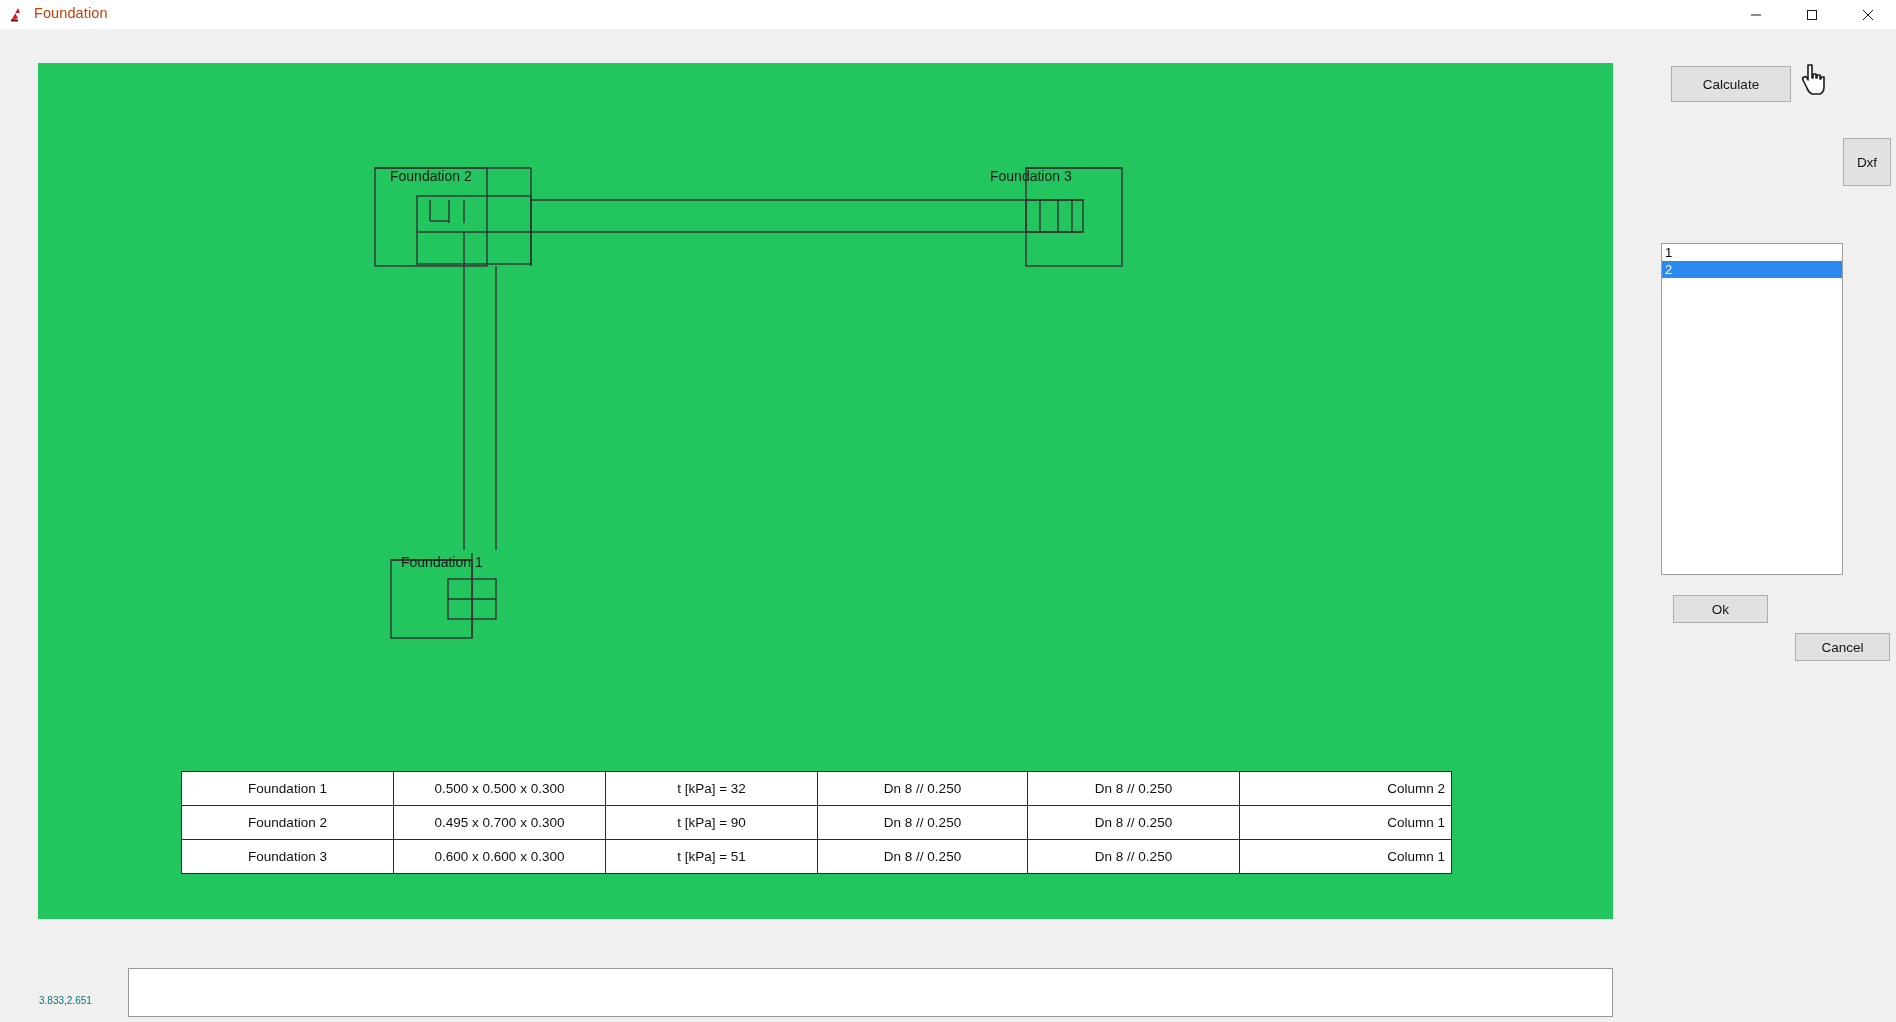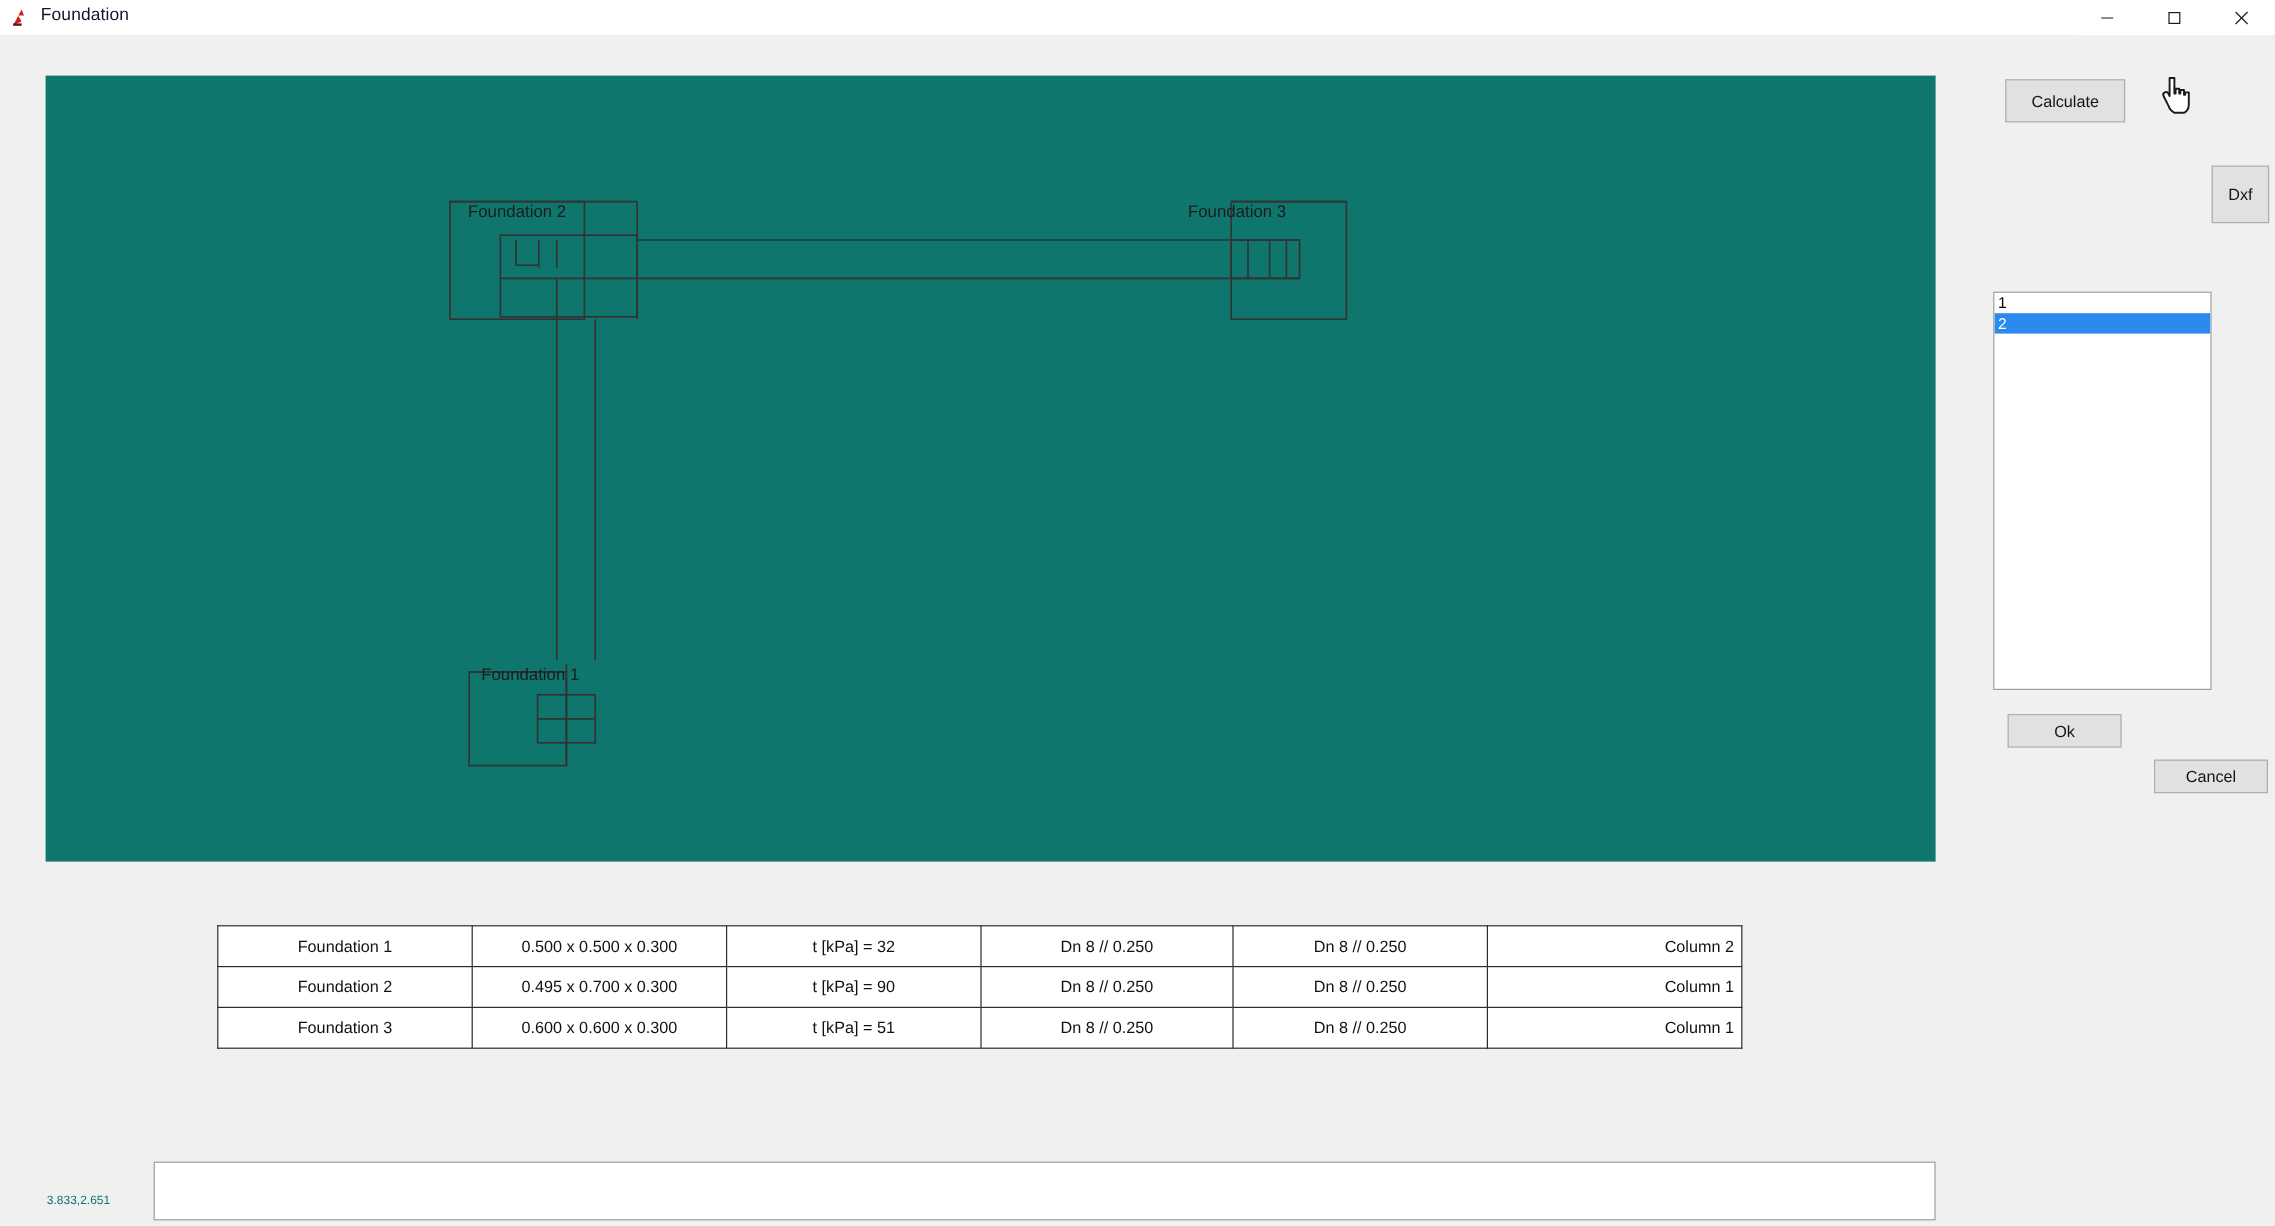--- a/index.html
+++ b/index.html
@@ -27,60 +27,60 @@
   }
   .app-icon {
     position: absolute;
     left: 9px; top: 6px;
     width: 18px; height: 18px;
   }
   .title-text {
     position: absolute;
     left: 34px; top: 5px;
     font-size: 14.5px;
-    color: #0f172a;
+    color: #c2410c;
     letter-spacing: .1px;
   }
   .win-btns {
     position: absolute;
     right: 0; top: 0;
     height: 29px;
     display: flex;
   }
   .win-btn {
     width: 56px; height: 29px;
     display: flex; align-items: center; justify-content: center;
     background: #ffffff;
   }
   .win-btn svg { display: block; }
 
   
   .canvas {
     position: absolute;
     left: 38px; top: 63px;
-    width: 1575px; height: 655px;
-    background: #0f766e;
+    width: 1575px; height: 856px;
+    background: #22c55e;
   }
   .drawing { position: absolute; left: 0; top: 0; }
 
   
   .btn {
     position: absolute;
     background: #e1e1e1;
     border: 1px solid #adadad;
     color: #141414;
     font-family: "Liberation Sans", sans-serif;
     font-size: 13.5px;
     display: flex;
     align-items: center;
     justify-content: center;
     padding: 0;
     box-sizing: border-box;
   }
-  #calculate-button { left: 1671px; top: 66px; width: 100px; height: 36px; }
+  #calculate-button { left: 1671px; top: 66px; width: 120px; height: 36px; }
   #dxf-button       { left: 1795px; top: 138px; width: 48px; height: 48px; margin-left: 48px; }
   #ok-button        { left: 1673px; top: 595px; width: 95px; height: 28px; }
   #cancel-button    { left: 1795px; top: 633px; width: 95px; height: 28px; }
 
   .hand-cursor {
     position: absolute;
     left: 1797px; top: 62px;
     width: 30px; height: 34px;
   }
 

